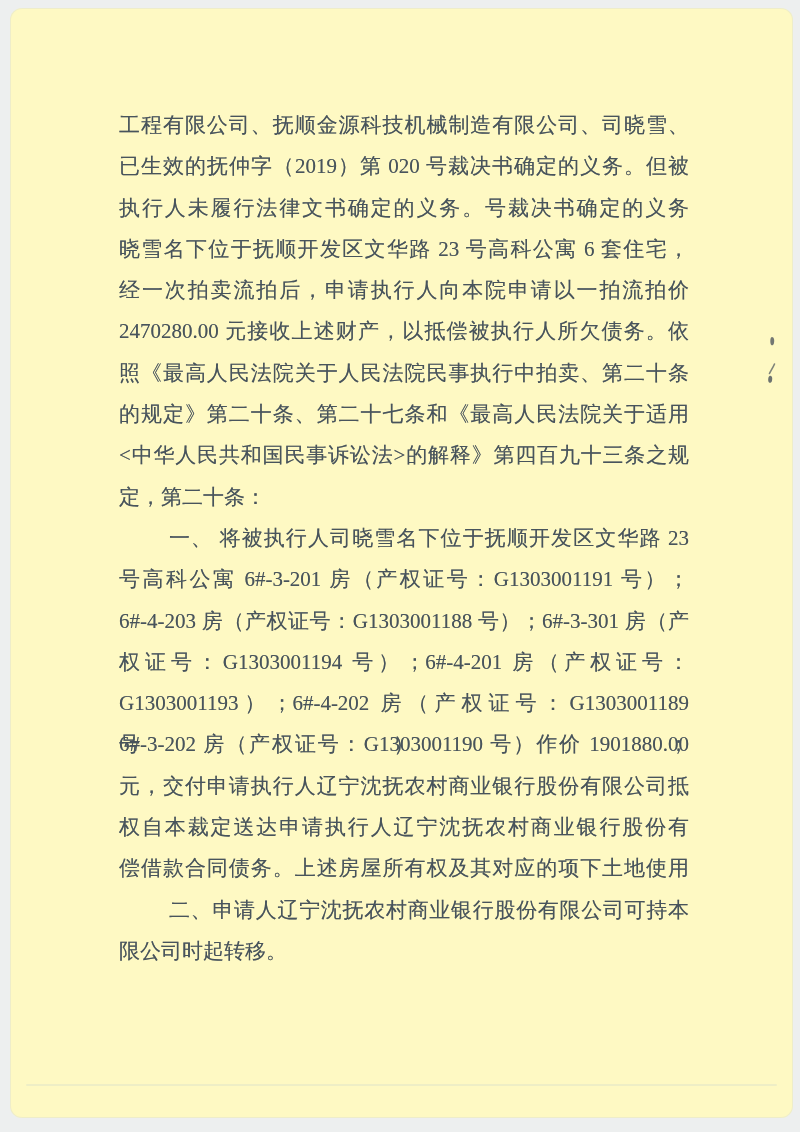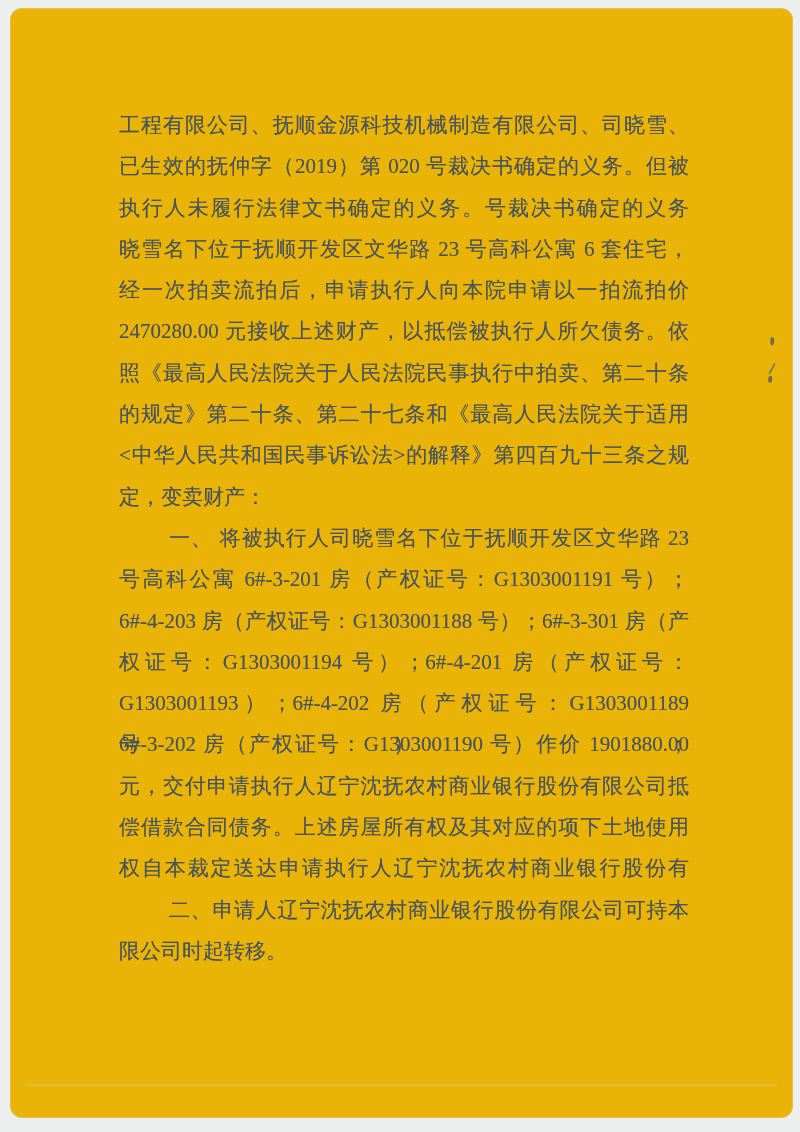--- a/index.html
+++ b/index.html
@@ -19,21 +19,21 @@
     background: #edefef;
   }
 
   
   .paper {
     position: absolute;
     left: 10px;
     top: 8px;
     width: 783px;
     height: 1110px;
-    background: #eab308;
+    background: #fef9c3;
     border-radius: 12px;
     box-shadow: 0 0 0 1px rgba(210,216,216,0.35) inset;
   }
 
   
   .scan-line {
     position: absolute;
     left: 2%;
     right: 2%;
     top: 1076px;
@@ -88,30 +88,30 @@
     <div class="doc-body">
       <div class="line fill">工程有限公司、抚顺金源科技机械制造有限公司、司晓雪、</div>
       <div class="line fill">已生效的抚仲字（2019）第 020 号裁决书确定的义务。但被</div>
       <div class="line fill">执行人未履行法律文书确定的义务。号裁决书确定的义务</div>
       <div class="line fill">晓雪名下位于抚顺开发区文华路 23 号高科公寓 6 套住宅，</div>
       <div class="line fill">经一次拍卖流拍后，申请执行人向本院申请以一拍流拍价</div>
       <div class="line fill">2470280.00 元接收上述财产，以抵偿被执行人所欠债务。依</div>
       <div class="line fill">照《最高人民法院关于人民法院民事执行中拍卖、第二十条</div>
       <div class="line fill">的规定》第二十条、第二十七条和《最高人民法院关于适用</div>
       <div class="line fill">&lt;中华人民共和国民事诉讼法&gt;的解释》第四百九十三条之规</div>
-      <div class="line">定，变卖财产：</div>
+      <div class="line">定，第二十条：</div>
       <div class="line fill indent">一、 将被执行人司晓雪名下位于抚顺开发区文华路 23</div>
       <div class="line fill">号高科公寓 6#-3-201 房（产权证号：G1303001191 号）；</div>
       <div class="line fill">6#-4-203 房（产权证号：G1303001188 号）；6#-3-301 房（产</div>
       <div class="line fill">权证号：G1303001194 号）；6#-4-201 房（产权证号：</div>
       <div class="line fill">G1303001193）；6#-4-202 房（产权证号：G1303001189 号）；</div>
       <div class="line fill">6#-3-202 房（产权证号：G1303001190 号）作价 1901880.00</div>
       <div class="line fill">元，交付申请执行人辽宁沈抚农村商业银行股份有限公司抵</div>
+      <div class="line fill">权自本裁定送达申请执行人辽宁沈抚农村商业银行股份有</div>
       <div class="line fill">偿借款合同债务。上述房屋所有权及其对应的项下土地使用</div>
-      <div class="line fill">权自本裁定送达申请执行人辽宁沈抚农村商业银行股份有</div>
       <div class="line fill indent">二、申请人辽宁沈抚农村商业银行股份有限公司可持本</div>
       <div class="line">限公司时起转移。</div>
     </div>
 
     <svg class="margin-marks" viewBox="0 0 22 56" xmlns="http://www.w3.org/2000/svg">
       <path d="M12,4 C14,4.2 14.8,7 13.9,10.5 C13.3,12.8 10.9,13 10.5,10.2 C10.1,7.4 10.4,4 12,4 Z" opacity="0.82" fill="#545c62"></path>
       <path d="M14.5,31 C13,34.5 11,37.5 9.5,40.5" fill="none" stroke="#545c62" stroke-width="1.6" stroke-linecap="round" opacity="0.75"></path>
       <path d="M9.5,43 C11.8,42 12.8,44.5 12,47.8 C11.3,50.8 8.4,50.4 8.2,47.4 C8.1,45.4 8.4,43.6 9.5,43 Z" opacity="0.85" fill="#545c62"></path>
     </svg>
 

